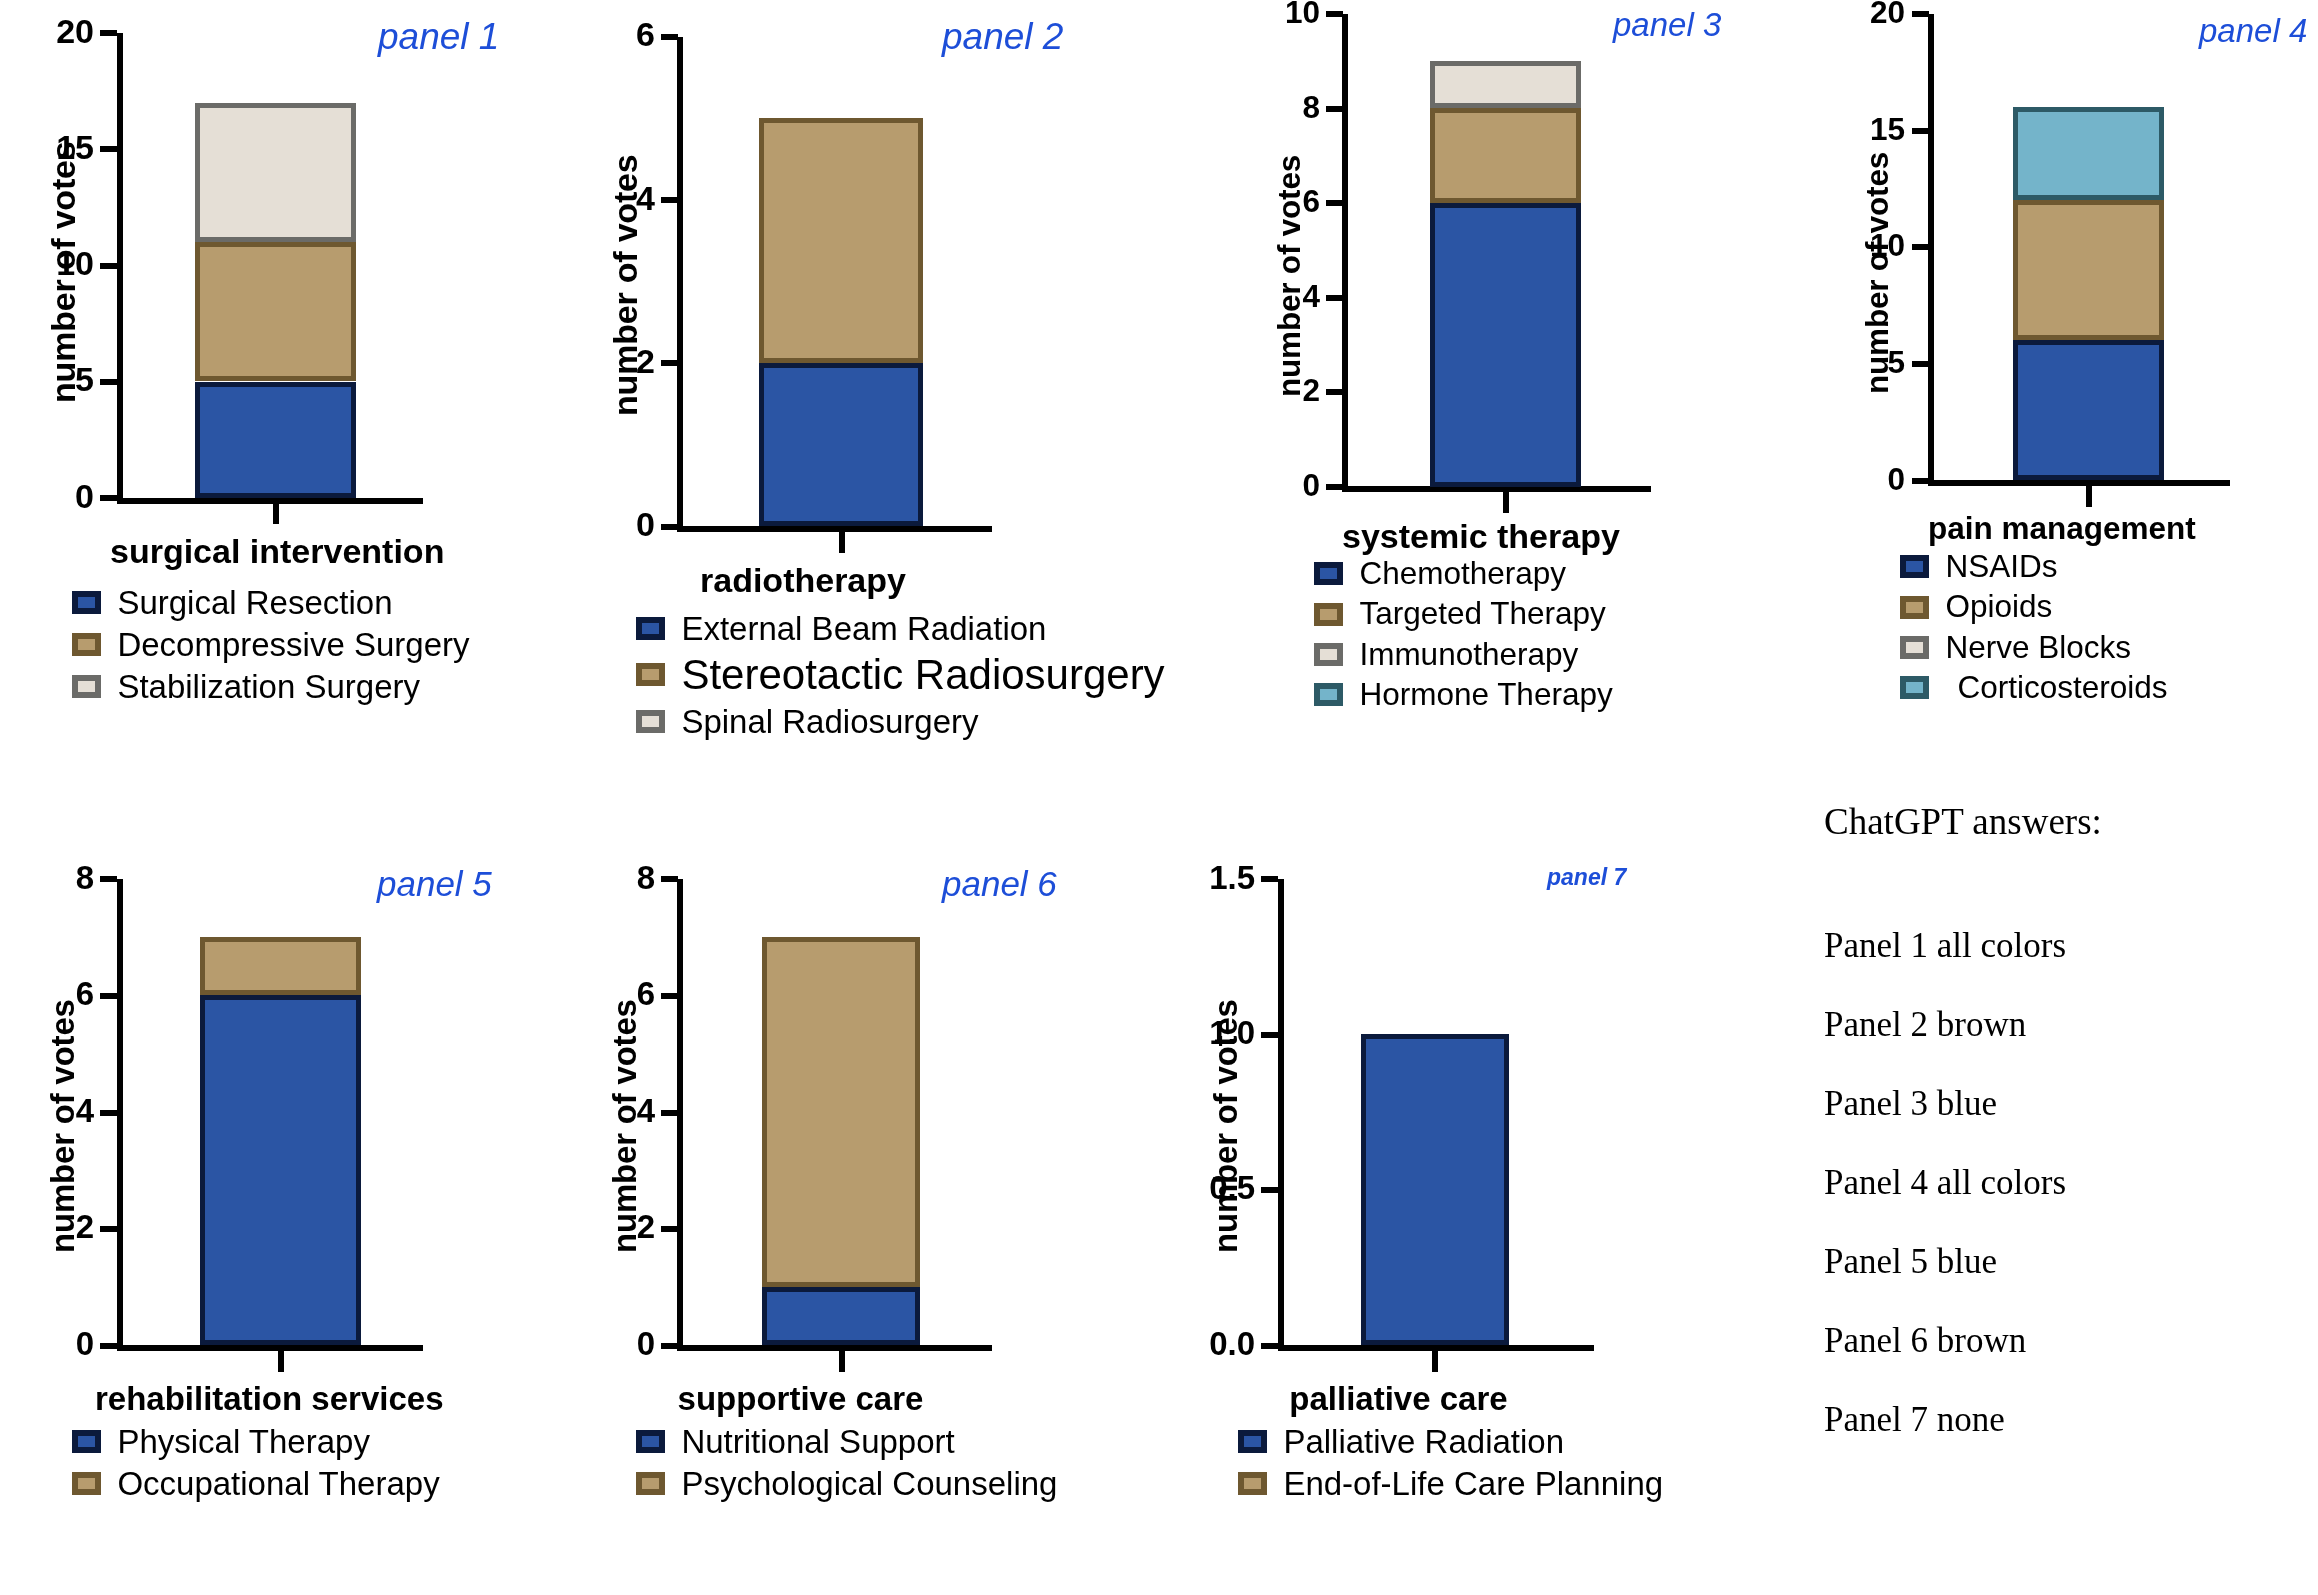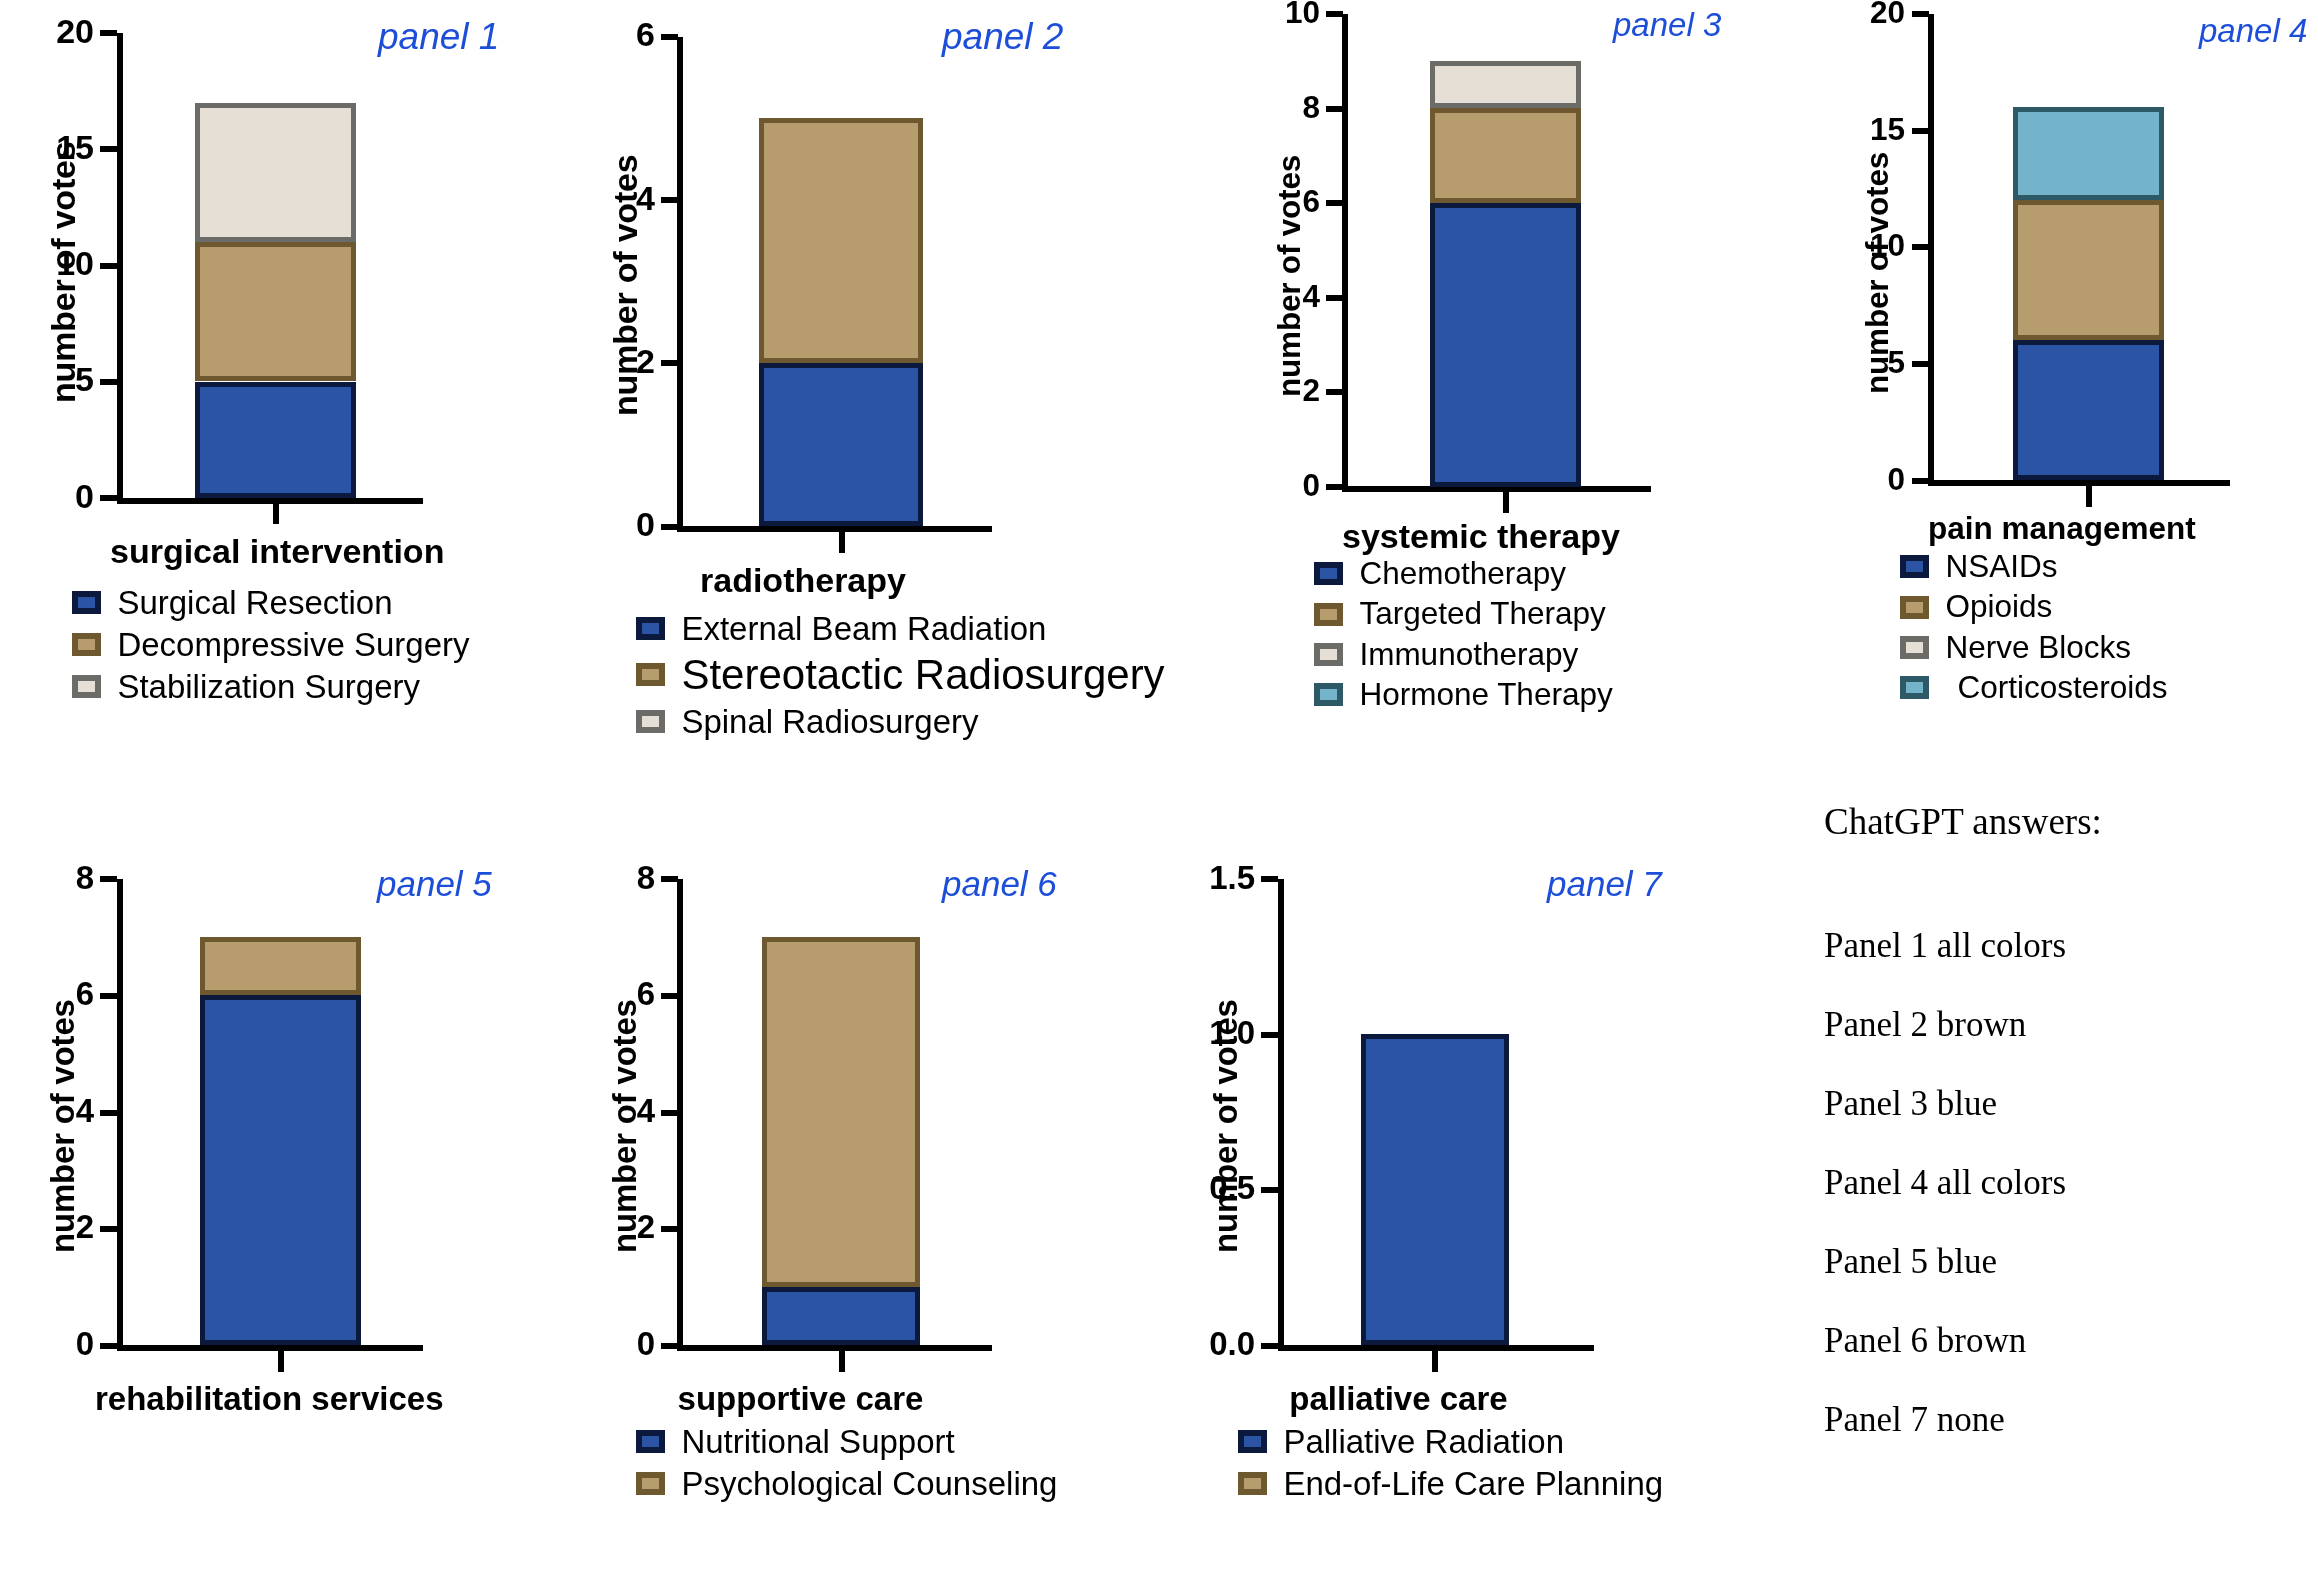--- a/index.html
+++ b/index.html
@@ -271,20 +271,30 @@
       <div class="tick" style="left: 100px; top: 1110px; width: 17px; height: 5.7px;"></div>
       <div class="ticklabel" style="left: -41px; top: 1092px; width: 135px; font-size: 33px;">4</div>
       <div class="tick" style="left: 100px; top: 993px; width: 17px; height: 5.7px;"></div>
       <div class="ticklabel" style="left: -41px; top: 975px; width: 135px; font-size: 33px;">6</div>
       <div class="tick" style="left: 100px; top: 876px; width: 17px; height: 5.7px;"></div>
       <div class="ticklabel" style="left: -41px; top: 859px; width: 135px; font-size: 33px;">8</div>
       <div class="bar-seg" style="left: 200px; top: 995px; width: 161px; height: 350px; background: rgb(43, 85, 164); border: 5.7px solid rgb(11, 26, 60); z-index: 10;"></div>
       <div class="bar-seg" style="left: 200px; top: 937px; width: 161px; height: 58px; background: rgb(183, 156, 110); border: 5.7px solid rgb(110, 88, 48); z-index: 9;"></div>
       <div class="xtick" style="left: 278px; top: 1351px; width: 5.7px; height: 21.4px;"></div>
       <div class="xlabel" style="left: 95px; top: 1380px; width: 277px; font-size: 33px;">rehabilitation services</div>
+      <div class="legend" style="left: 72px; top: 1425px;">
+        <div class="legend-row">
+          <span class="swatch" style="background: rgb(43, 85, 164); border: 6.3px solid rgb(11, 26, 60);"></span>
+          <span class="legend-text" style="font-size: 33px;">Physical Therapy</span>
+        </div>
+        <div class="legend-row">
+          <span class="swatch" style="background: rgb(183, 156, 110); border: 6.3px solid rgb(110, 88, 48);"></span>
+          <span class="legend-text" style="font-size: 33px;">Occupational Therapy</span>
+        </div>
+      </div>
     </div>
     <div class="panel" style="left: 0px; top: 0px; width: 2319px; height: 1595px;">
       <div class="panel-tag" style="left: 942px; top: 864px; font-size: 35px;">panel 6</div>
       <div class="ylabel" style="left: 606px; top: 1253px; font-size: 33px;">number of votes</div>
       <div class="axis-v" style="left: 677px; top: 879px; width: 5.7px; height: 469px;"></div>
       <div class="axis-h" style="left: 677px; top: 1345px; width: 315px; height: 5.7px;"></div>
       <div class="tick" style="left: 661px; top: 1343px; width: 17px; height: 5.7px;"></div>
       <div class="ticklabel" style="left: 520px; top: 1325px; width: 135px; font-size: 33px;">0</div>
       <div class="tick" style="left: 661px; top: 1226px; width: 17px; height: 5.7px;"></div>
       <div class="ticklabel" style="left: 520px; top: 1208px; width: 135px; font-size: 33px;">2</div>
@@ -303,21 +313,21 @@
           <span class="swatch" style="background: rgb(43, 85, 164); border: 6.3px solid rgb(11, 26, 60);"></span>
           <span class="legend-text" style="font-size: 33px;">Nutritional Support</span>
         </div>
         <div class="legend-row">
           <span class="swatch" style="background: rgb(183, 156, 110); border: 6.3px solid rgb(110, 88, 48);"></span>
           <span class="legend-text" style="font-size: 33px;">Psychological Counseling</span>
         </div>
       </div>
     </div>
     <div class="panel" style="left: 0px; top: 0px; width: 2319px; height: 1595px;">
-      <div class="panel-tag" style="left: 1547px; top: 864px; font-size: 35px;">panel 7</div>
+      <div class="panel-tag" style="left: 1547px; top: 864px; font-size: 23px; font-weight: bold;">panel 7</div>
       <div class="ylabel" style="left: 1207px; top: 1253px; font-size: 33px;">number of votes</div>
       <div class="axis-v" style="left: 1278px; top: 879px; width: 5.7px; height: 469px;"></div>
       <div class="axis-h" style="left: 1278px; top: 1345px; width: 316px; height: 5.7px;"></div>
       <div class="tick" style="left: 1261px; top: 1343px; width: 17px; height: 5.7px;"></div>
       <div class="ticklabel" style="left: 1120px; top: 1325px; width: 135px; font-size: 33px;">0.0</div>
       <div class="tick" style="left: 1261px; top: 1187px; width: 17px; height: 5.7px;"></div>
       <div class="ticklabel" style="left: 1120px; top: 1169px; width: 135px; font-size: 33px;">0.5</div>
       <div class="tick" style="left: 1261px; top: 1032px; width: 17px; height: 5.7px;"></div>
       <div class="ticklabel" style="left: 1120px; top: 1014px; width: 135px; font-size: 33px;">1.0</div>
       <div class="tick" style="left: 1261px; top: 876px; width: 17px; height: 5.7px;"></div>

